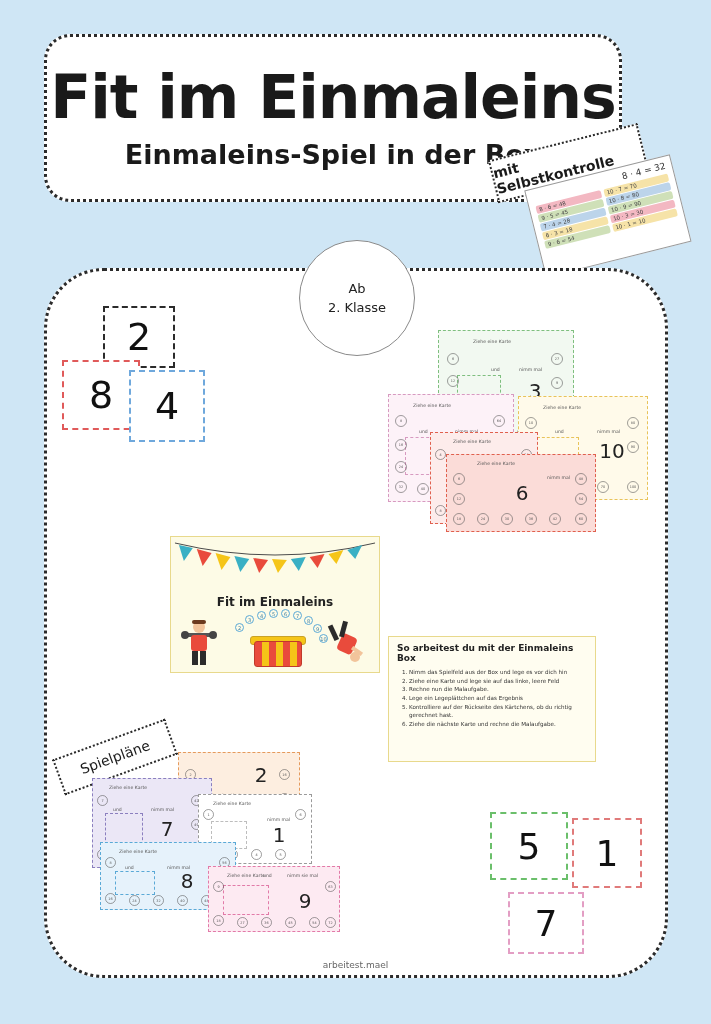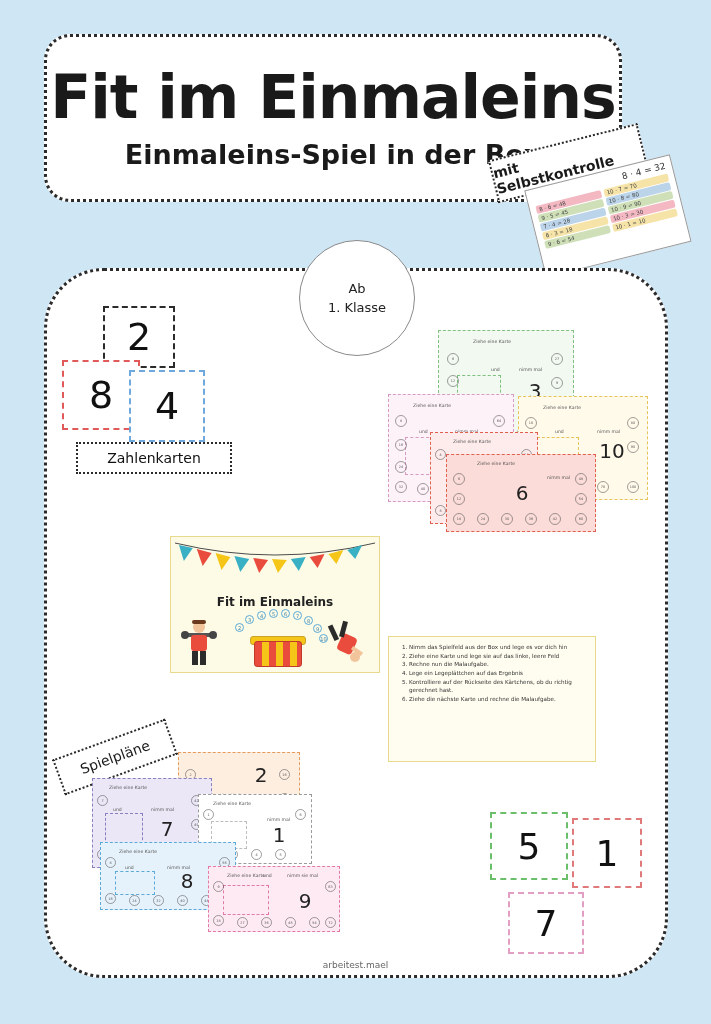--- a/index.html
+++ b/index.html
@@ -188,27 +188,26 @@
           <span class="selbst-cellD">10 · 1 = 10</span>
         </div>
       </div>
     </div>
   </div>
 
   <div class="main-frame"></div>
 
   <div class="klasse-circle">
     <span>Ab</span>
-    <span>1. Klasse</span>
+    <span>2. Klasse</span>
   </div>
 
   <div class="zk" style="left:103px;top:306px;width:72px;height:62px;border:2px dashed #2b2b2b;">2</div>
   <div class="zk" style="left:62px;top:360px;width:78px;height:70px;border:2px dashed #e05a5a;">8</div>
   <div class="zk" style="left:129px;top:370px;width:76px;height:72px;border:2px dashed #6fa8dc;">4</div>
-  <div class="zk-label" style="left:76px;top:442px;width:152px;height:28px;">Zahlenkarten</div>
 
   <div class="board" style="left:438px;top:330px;width:136px;height:118px;border-color:#7fbf7f;background:#f2f9f1;">
     <div class="b-title" style="left:34px;top:8px;">Ziehe eine Karte</div>
     <div class="b-title" style="left:52px;top:36px;">und</div>
     <div class="b-title" style="left:80px;top:36px;">nimm mal</div>
     <div class="inner" style="left:18px;top:44px;width:44px;height:42px;border-color:#7fbf7f;"></div>
     <div class="bignum" style="left:74px;top:48px;width:44px;">3</div>
     <div class="dot" style="left:8px;top:22px;width:12px;height:12px;">6</div>
     <div class="dot" style="left:8px;top:44px;width:12px;height:12px;">12</div>
     <div class="dot" style="left:8px;top:66px;width:12px;height:12px;">18</div>
@@ -328,20 +327,21 @@
     <svg style="position:absolute;left:156px;top:82px;" width="40" height="48" viewBox="0 0 40 48">
       <circle cx="28" cy="38" r="5" fill="#f2c49b"></circle>
       <rect x="12" y="16" width="16" height="18" rx="4" fill="#e94b3c" transform="rotate(25 20 25)"></rect>
       <rect x="4" y="6" width="5" height="16" fill="#2b2b2b" transform="rotate(-25 6 14)"></rect>
       <rect x="14" y="2" width="5" height="16" fill="#2b2b2b" transform="rotate(15 16 10)"></rect>
       <rect x="24" y="30" width="12" height="4" fill="#f2c49b" transform="rotate(35 30 32)"></rect>
     </svg>
   </div>
 
   <div class="instr">
+    <h3>So arbeitest du mit der Einmaleins Box</h3>
     <ol>
       <li>Nimm das Spielfeld aus der Box und lege es vor dich hin</li>
       <li>Ziehe eine Karte und lege sie auf das linke, leere Feld</li>
       <li>Rechne nun die Malaufgabe.</li>
       <li>Lege ein Legeplättchen auf das Ergebnis</li>
       <li>Kontrolliere auf der Rückseite des Kärtchens, ob du richtig gerechnet hast.</li>
       <li>Ziehe die nächste Karte und rechne die Malaufgabe.</li>
     </ol>
   </div>
 

